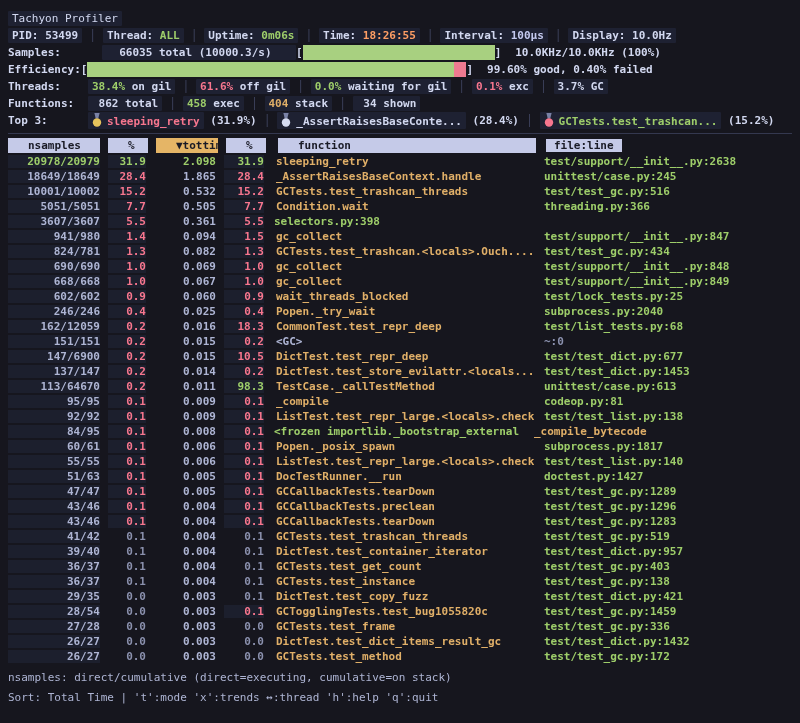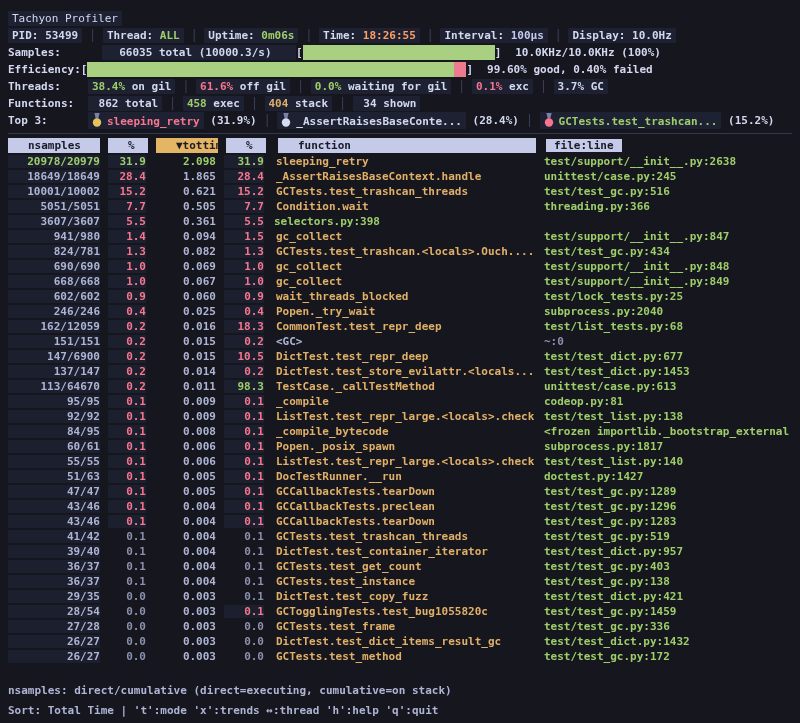--- a/index.html
+++ b/index.html
@@ -40,21 +40,21 @@
   .c-fn{width:258px;margin-left:12px;text-align:left}
   .c-fl{flex:1;margin-left:10px;text-align:left}
   .hcell{background:var(--headbg);color:var(--headfg);padding:1px 20px}
   .hsort{background:var(--sortbg)}
   .hchip{background:var(--headbg);color:var(--headfg);padding:1px 8px}
   .cellchip{background:var(--rowchip)}
   
   .cw{color:var(--fg)} .cg{color:var(--green)} .cr{color:var(--red)} .co{color:var(--orange)}
   .cy{color:var(--yellow)} .cl{color:var(--lavender)} .cn{color:var(--val)} .cm{color:var(--muted)}
   .medal{display:inline-block;width:10px;height:14px;margin-right:5px;vertical-align:-2px}
-  .footer{margin-top:16px;font-weight:700;color:var(--val)}
+  .footer{margin-top:3px;font-weight:400;color:var(--val)}
   .footer .line{height:20px}
 </style>
 </head>
 <body>
 
 <div class="screen">
 
   <div class="line">
     <span class="chip title">Tachyon Profiler</span>
   </div>
@@ -99,37 +99,37 @@
             </svg></span><span class="cg">GCTests.test_trashcan...</span></span><span class="cw"> (15.2%)</span></span>
   </div>
 
   <div class="divider"></div>
 
   <div class="thead" id="table-head"><div class="cell c-ns hcell">nsamples</div><div class="cell c-p1 hcell">%</div><div class="cell c-tt hcell hsort">▼tottime</div><div class="cell c-p2 hcell">%</div><div class="cell c-fn hcell">function</div><div class="cell c-fl"><span class="hchip">file:line</span></div></div>
 
   <div id="table-body">
       <div class="trow"><div class="cell c-ns cg cellchip">20978/20979</div><div class="cell c-p1 cg cellchip">31.9</div><div class="cell c-tt cg">2.098</div><div class="cell c-p2 cg cellchip">31.9</div><div class="cell c-fn cy">sleeping_retry</div><div class="cell c-fl cg">test/support/__init__.py:2638</div></div>
       <div class="trow"><div class="cell c-ns cn cellchip">18649/18649</div><div class="cell c-p1 cr cellchip">28.4</div><div class="cell c-tt cn">1.865</div><div class="cell c-p2 cr cellchip">28.4</div><div class="cell c-fn cy">_AssertRaisesBaseContext.handle</div><div class="cell c-fl cg">unittest/case.py:245</div></div>
-      <div class="trow"><div class="cell c-ns cn cellchip">10001/10002</div><div class="cell c-p1 cr cellchip">15.2</div><div class="cell c-tt cn">0.621</div><div class="cell c-p2 cr cellchip">15.2</div><div class="cell c-fn cy">GCTests.test_trashcan_threads</div><div class="cell c-fl cg">test/test_gc.py:516</div></div>
+      <div class="trow"><div class="cell c-ns cn cellchip">10001/10002</div><div class="cell c-p1 cr cellchip">15.2</div><div class="cell c-tt cn">0.532</div><div class="cell c-p2 cr cellchip">15.2</div><div class="cell c-fn cy">GCTests.test_trashcan_threads</div><div class="cell c-fl cg">test/test_gc.py:516</div></div>
       <div class="trow"><div class="cell c-ns cn cellchip">5051/5051</div><div class="cell c-p1 cr cellchip">7.7</div><div class="cell c-tt cn">0.505</div><div class="cell c-p2 cr cellchip">7.7</div><div class="cell c-fn cy">Condition.wait</div><div class="cell c-fl cg">threading.py:366</div></div>
       <div class="trow"><div class="cell c-ns cn cellchip">3607/3607</div><div class="cell c-p1 cr cellchip">5.5</div><div class="cell c-tt cn">0.361</div><div class="cell c-p2 cr cellchip">5.5</div><div class="cell c-fl cg">selectors.py:398</div></div>
       <div class="trow"><div class="cell c-ns cn cellchip">941/980</div><div class="cell c-p1 cr cellchip">1.4</div><div class="cell c-tt cn">0.094</div><div class="cell c-p2 cr cellchip">1.5</div><div class="cell c-fn cy">gc_collect</div><div class="cell c-fl cg">test/support/__init__.py:847</div></div>
       <div class="trow"><div class="cell c-ns cn cellchip">824/781</div><div class="cell c-p1 cr cellchip">1.3</div><div class="cell c-tt cn">0.082</div><div class="cell c-p2 cr cellchip">1.3</div><div class="cell c-fn cy">GCTests.test_trashcan.&lt;locals&gt;.Ouch....</div><div class="cell c-fl cg">test/test_gc.py:434</div></div>
       <div class="trow"><div class="cell c-ns cn cellchip">690/690</div><div class="cell c-p1 cr cellchip">1.0</div><div class="cell c-tt cn">0.069</div><div class="cell c-p2 cr cellchip">1.0</div><div class="cell c-fn cy">gc_collect</div><div class="cell c-fl cg">test/support/__init__.py:848</div></div>
       <div class="trow"><div class="cell c-ns cn cellchip">668/668</div><div class="cell c-p1 cr cellchip">1.0</div><div class="cell c-tt cn">0.067</div><div class="cell c-p2 cr cellchip">1.0</div><div class="cell c-fn cy">gc_collect</div><div class="cell c-fl cg">test/support/__init__.py:849</div></div>
       <div class="trow"><div class="cell c-ns cn cellchip">602/602</div><div class="cell c-p1 cr cellchip">0.9</div><div class="cell c-tt cn">0.060</div><div class="cell c-p2 cr cellchip">0.9</div><div class="cell c-fn cy">wait_threads_blocked</div><div class="cell c-fl cg">test/lock_tests.py:25</div></div>
       <div class="trow"><div class="cell c-ns cn cellchip">246/246</div><div class="cell c-p1 cr cellchip">0.4</div><div class="cell c-tt cn">0.025</div><div class="cell c-p2 cr cellchip">0.4</div><div class="cell c-fn cy">Popen._try_wait</div><div class="cell c-fl cg">subprocess.py:2040</div></div>
       <div class="trow"><div class="cell c-ns cn cellchip">162/12059</div><div class="cell c-p1 cr cellchip">0.2</div><div class="cell c-tt cn">0.016</div><div class="cell c-p2 cr cellchip">18.3</div><div class="cell c-fn cy">CommonTest.test_repr_deep</div><div class="cell c-fl cg">test/list_tests.py:68</div></div>
       <div class="trow"><div class="cell c-ns cn cellchip">151/151</div><div class="cell c-p1 cr cellchip">0.2</div><div class="cell c-tt cn">0.015</div><div class="cell c-p2 cr cellchip">0.2</div><div class="cell c-fn cn">&lt;GC&gt;</div><div class="cell c-fl cm">~:0</div></div>
       <div class="trow"><div class="cell c-ns cn cellchip">147/6900</div><div class="cell c-p1 cr cellchip">0.2</div><div class="cell c-tt cn">0.015</div><div class="cell c-p2 cr cellchip">10.5</div><div class="cell c-fn cy">DictTest.test_repr_deep</div><div class="cell c-fl cg">test/test_dict.py:677</div></div>
       <div class="trow"><div class="cell c-ns cn cellchip">137/147</div><div class="cell c-p1 cr cellchip">0.2</div><div class="cell c-tt cn">0.014</div><div class="cell c-p2 cr cellchip">0.2</div><div class="cell c-fn cy">DictTest.test_store_evilattr.&lt;locals...</div><div class="cell c-fl cg">test/test_dict.py:1453</div></div>
       <div class="trow"><div class="cell c-ns cn cellchip">113/64670</div><div class="cell c-p1 cr cellchip">0.2</div><div class="cell c-tt cn">0.011</div><div class="cell c-p2 cg cellchip">98.3</div><div class="cell c-fn cy">TestCase._callTestMethod</div><div class="cell c-fl cg">unittest/case.py:613</div></div>
       <div class="trow"><div class="cell c-ns cn cellchip">95/95</div><div class="cell c-p1 cr cellchip">0.1</div><div class="cell c-tt cn">0.009</div><div class="cell c-p2 cr cellchip">0.1</div><div class="cell c-fn cy">_compile</div><div class="cell c-fl cg">codeop.py:81</div></div>
       <div class="trow"><div class="cell c-ns cn cellchip">92/92</div><div class="cell c-p1 cr cellchip">0.1</div><div class="cell c-tt cn">0.009</div><div class="cell c-p2 cr cellchip">0.1</div><div class="cell c-fn cy">ListTest.test_repr_large.&lt;locals&gt;.check</div><div class="cell c-fl cg">test/test_list.py:138</div></div>
-      <div class="trow"><div class="cell c-ns cn cellchip">84/95</div><div class="cell c-p1 cr cellchip">0.1</div><div class="cell c-tt cn">0.008</div><div class="cell c-p2 cr cellchip">0.1</div><div class="cell c-fn cy">_compile_bytecode</div><div class="cell c-fl cg">&lt;frozen importlib._bootstrap_external</div></div>
+      <div class="trow"><div class="cell c-ns cn cellchip">84/95</div><div class="cell c-p1 cr cellchip">0.1</div><div class="cell c-tt cn">0.008</div><div class="cell c-p2 cr cellchip">0.1</div><div class="cell c-fl cg">&lt;frozen importlib._bootstrap_external</div><div class="cell c-fn cy">_compile_bytecode</div></div>
       <div class="trow"><div class="cell c-ns cn cellchip">60/61</div><div class="cell c-p1 cr cellchip">0.1</div><div class="cell c-tt cn">0.006</div><div class="cell c-p2 cr cellchip">0.1</div><div class="cell c-fn cy">Popen._posix_spawn</div><div class="cell c-fl cg">subprocess.py:1817</div></div>
       <div class="trow"><div class="cell c-ns cn cellchip">55/55</div><div class="cell c-p1 cr cellchip">0.1</div><div class="cell c-tt cn">0.006</div><div class="cell c-p2 cr cellchip">0.1</div><div class="cell c-fn cy">ListTest.test_repr_large.&lt;locals&gt;.check</div><div class="cell c-fl cg">test/test_list.py:140</div></div>
       <div class="trow"><div class="cell c-ns cn cellchip">51/63</div><div class="cell c-p1 cr cellchip">0.1</div><div class="cell c-tt cn">0.005</div><div class="cell c-p2 cr cellchip">0.1</div><div class="cell c-fn cy">DocTestRunner.__run</div><div class="cell c-fl cg">doctest.py:1427</div></div>
       <div class="trow"><div class="cell c-ns cn cellchip">47/47</div><div class="cell c-p1 cr cellchip">0.1</div><div class="cell c-tt cn">0.005</div><div class="cell c-p2 cr cellchip">0.1</div><div class="cell c-fn cy">GCCallbackTests.tearDown</div><div class="cell c-fl cg">test/test_gc.py:1289</div></div>
       <div class="trow"><div class="cell c-ns cn cellchip">43/46</div><div class="cell c-p1 cr cellchip">0.1</div><div class="cell c-tt cn">0.004</div><div class="cell c-p2 cr cellchip">0.1</div><div class="cell c-fn cy">GCCallbackTests.preclean</div><div class="cell c-fl cg">test/test_gc.py:1296</div></div>
       <div class="trow"><div class="cell c-ns cn cellchip">43/46</div><div class="cell c-p1 cr cellchip">0.1</div><div class="cell c-tt cn">0.004</div><div class="cell c-p2 cr cellchip">0.1</div><div class="cell c-fn cy">GCCallbackTests.tearDown</div><div class="cell c-fl cg">test/test_gc.py:1283</div></div>
       <div class="trow"><div class="cell c-ns cn cellchip">41/42</div><div class="cell c-p1 cm">0.1</div><div class="cell c-tt cn">0.004</div><div class="cell c-p2 cm">0.1</div><div class="cell c-fn cy">GCTests.test_trashcan_threads</div><div class="cell c-fl cg">test/test_gc.py:519</div></div>
       <div class="trow"><div class="cell c-ns cn cellchip">39/40</div><div class="cell c-p1 cm">0.1</div><div class="cell c-tt cn">0.004</div><div class="cell c-p2 cm">0.1</div><div class="cell c-fn cy">DictTest.test_container_iterator</div><div class="cell c-fl cg">test/test_dict.py:957</div></div>
       <div class="trow"><div class="cell c-ns cn cellchip">36/37</div><div class="cell c-p1 cm">0.1</div><div class="cell c-tt cn">0.004</div><div class="cell c-p2 cm">0.1</div><div class="cell c-fn cy">GCTests.test_get_count</div><div class="cell c-fl cg">test/test_gc.py:403</div></div>
       <div class="trow"><div class="cell c-ns cn cellchip">36/37</div><div class="cell c-p1 cm">0.1</div><div class="cell c-tt cn">0.004</div><div class="cell c-p2 cm">0.1</div><div class="cell c-fn cy">GCTests.test_instance</div><div class="cell c-fl cg">test/test_gc.py:138</div></div>

